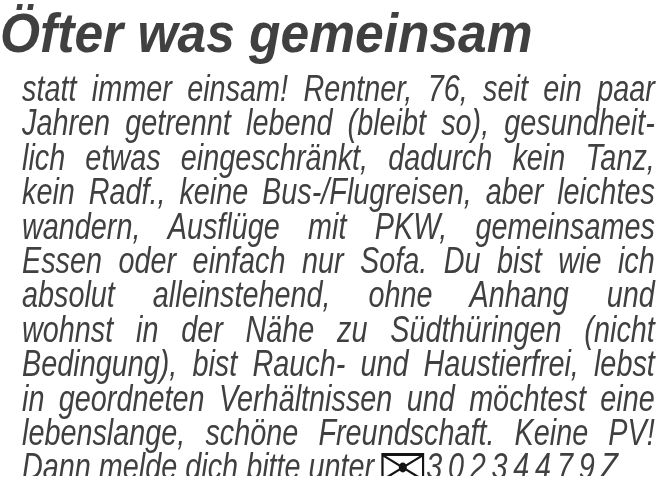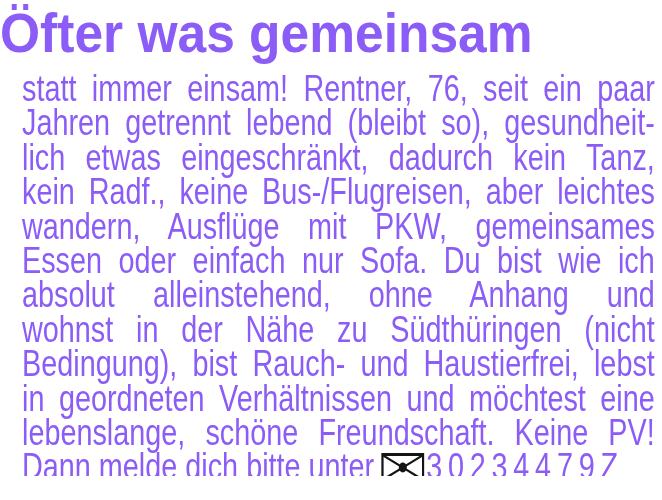--- a/index.html
+++ b/index.html
@@ -7,21 +7,22 @@
     padding: 0;
     background: #ffffff;
   }
   .page {
     position: relative;
     width: 662px;
     height: 476px;
     background: #ffffff;
     overflow: hidden;
     font-family: "Liberation Sans", sans-serif;
-    color: #8b5cf6;
+    color: #404040;
+    font-style: italic;
   }
   .headline {
     position: absolute;
     left: 0;
     top: 5px;
     margin: 0;
     font-size: 56px;
     font-weight: bold;
     line-height: 56px;
     white-space: nowrap;

